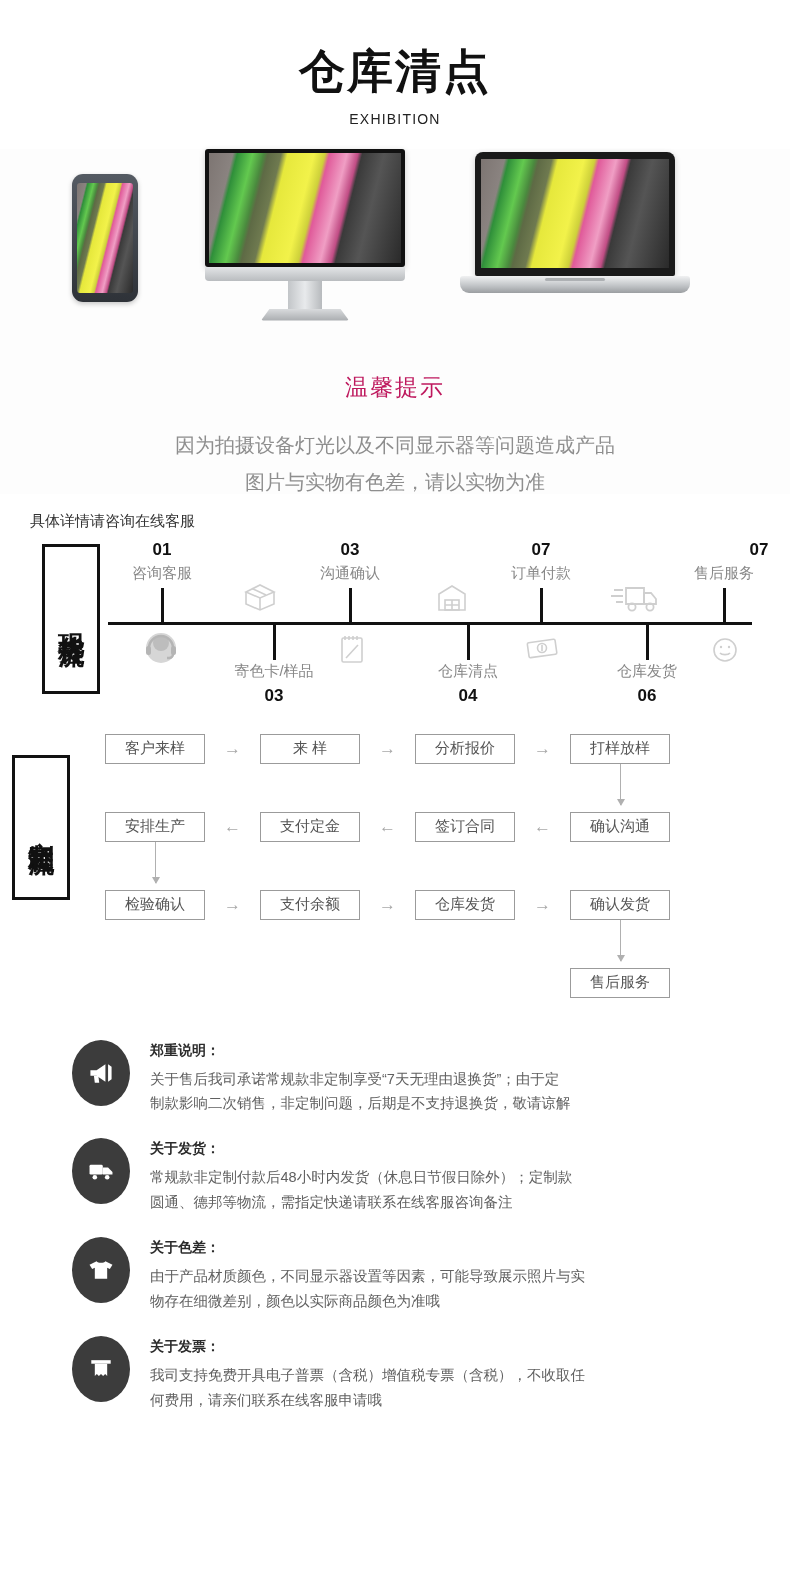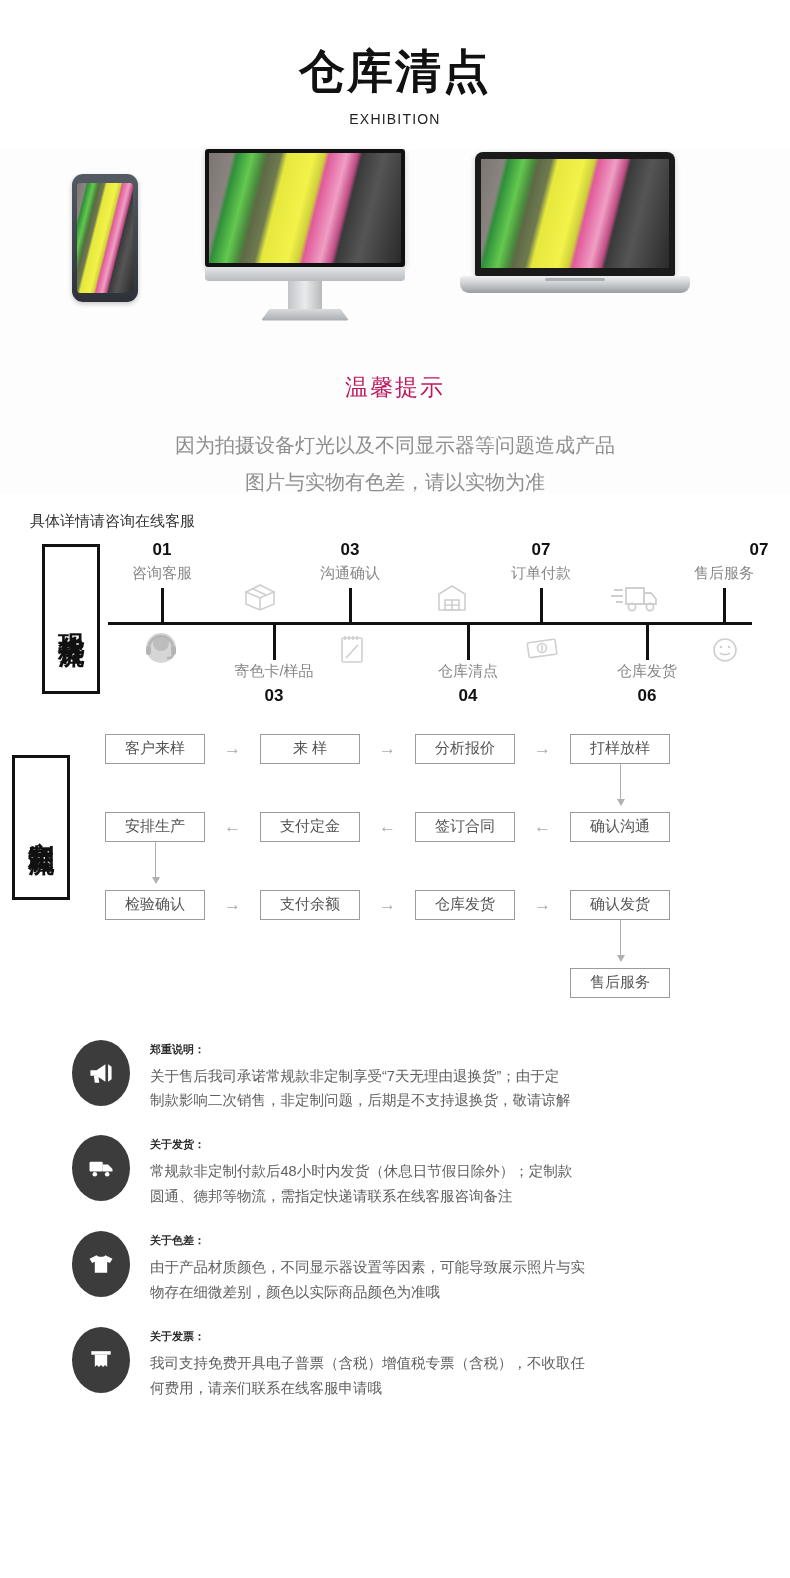--- a/index.html
+++ b/index.html
@@ -174,21 +174,21 @@
   .notes { padding: 20px 30px 0 30px; }
   .note { display: flex; align-items: flex-start; margin-bottom: 22px; }
   .note-ic {
     flex: 0 0 auto; width: 58px; height: 66px; border-radius: 50%;
     background: #3c3c3c; margin-right: 20px; margin-left: 42px;
     display: flex; align-items: center; justify-content: center;
     color: #fff;
   }
   .note-body { flex: 1; padding-top: 2px; }
   .note-h {
-    font-size: 11px; font-weight: bold; color: #2b2b2b; margin-bottom: 7px;
+    font-size: 14px; font-weight: bold; color: #2b2b2b; margin-bottom: 7px;
   }
   .note-p {
     font-size: 14.5px; color: #606060; line-height: 1.72;
   }
 </style>
 </head>
 <body>
 
 <div class="header">
   <div class="cn-title">仓库清点</div>

